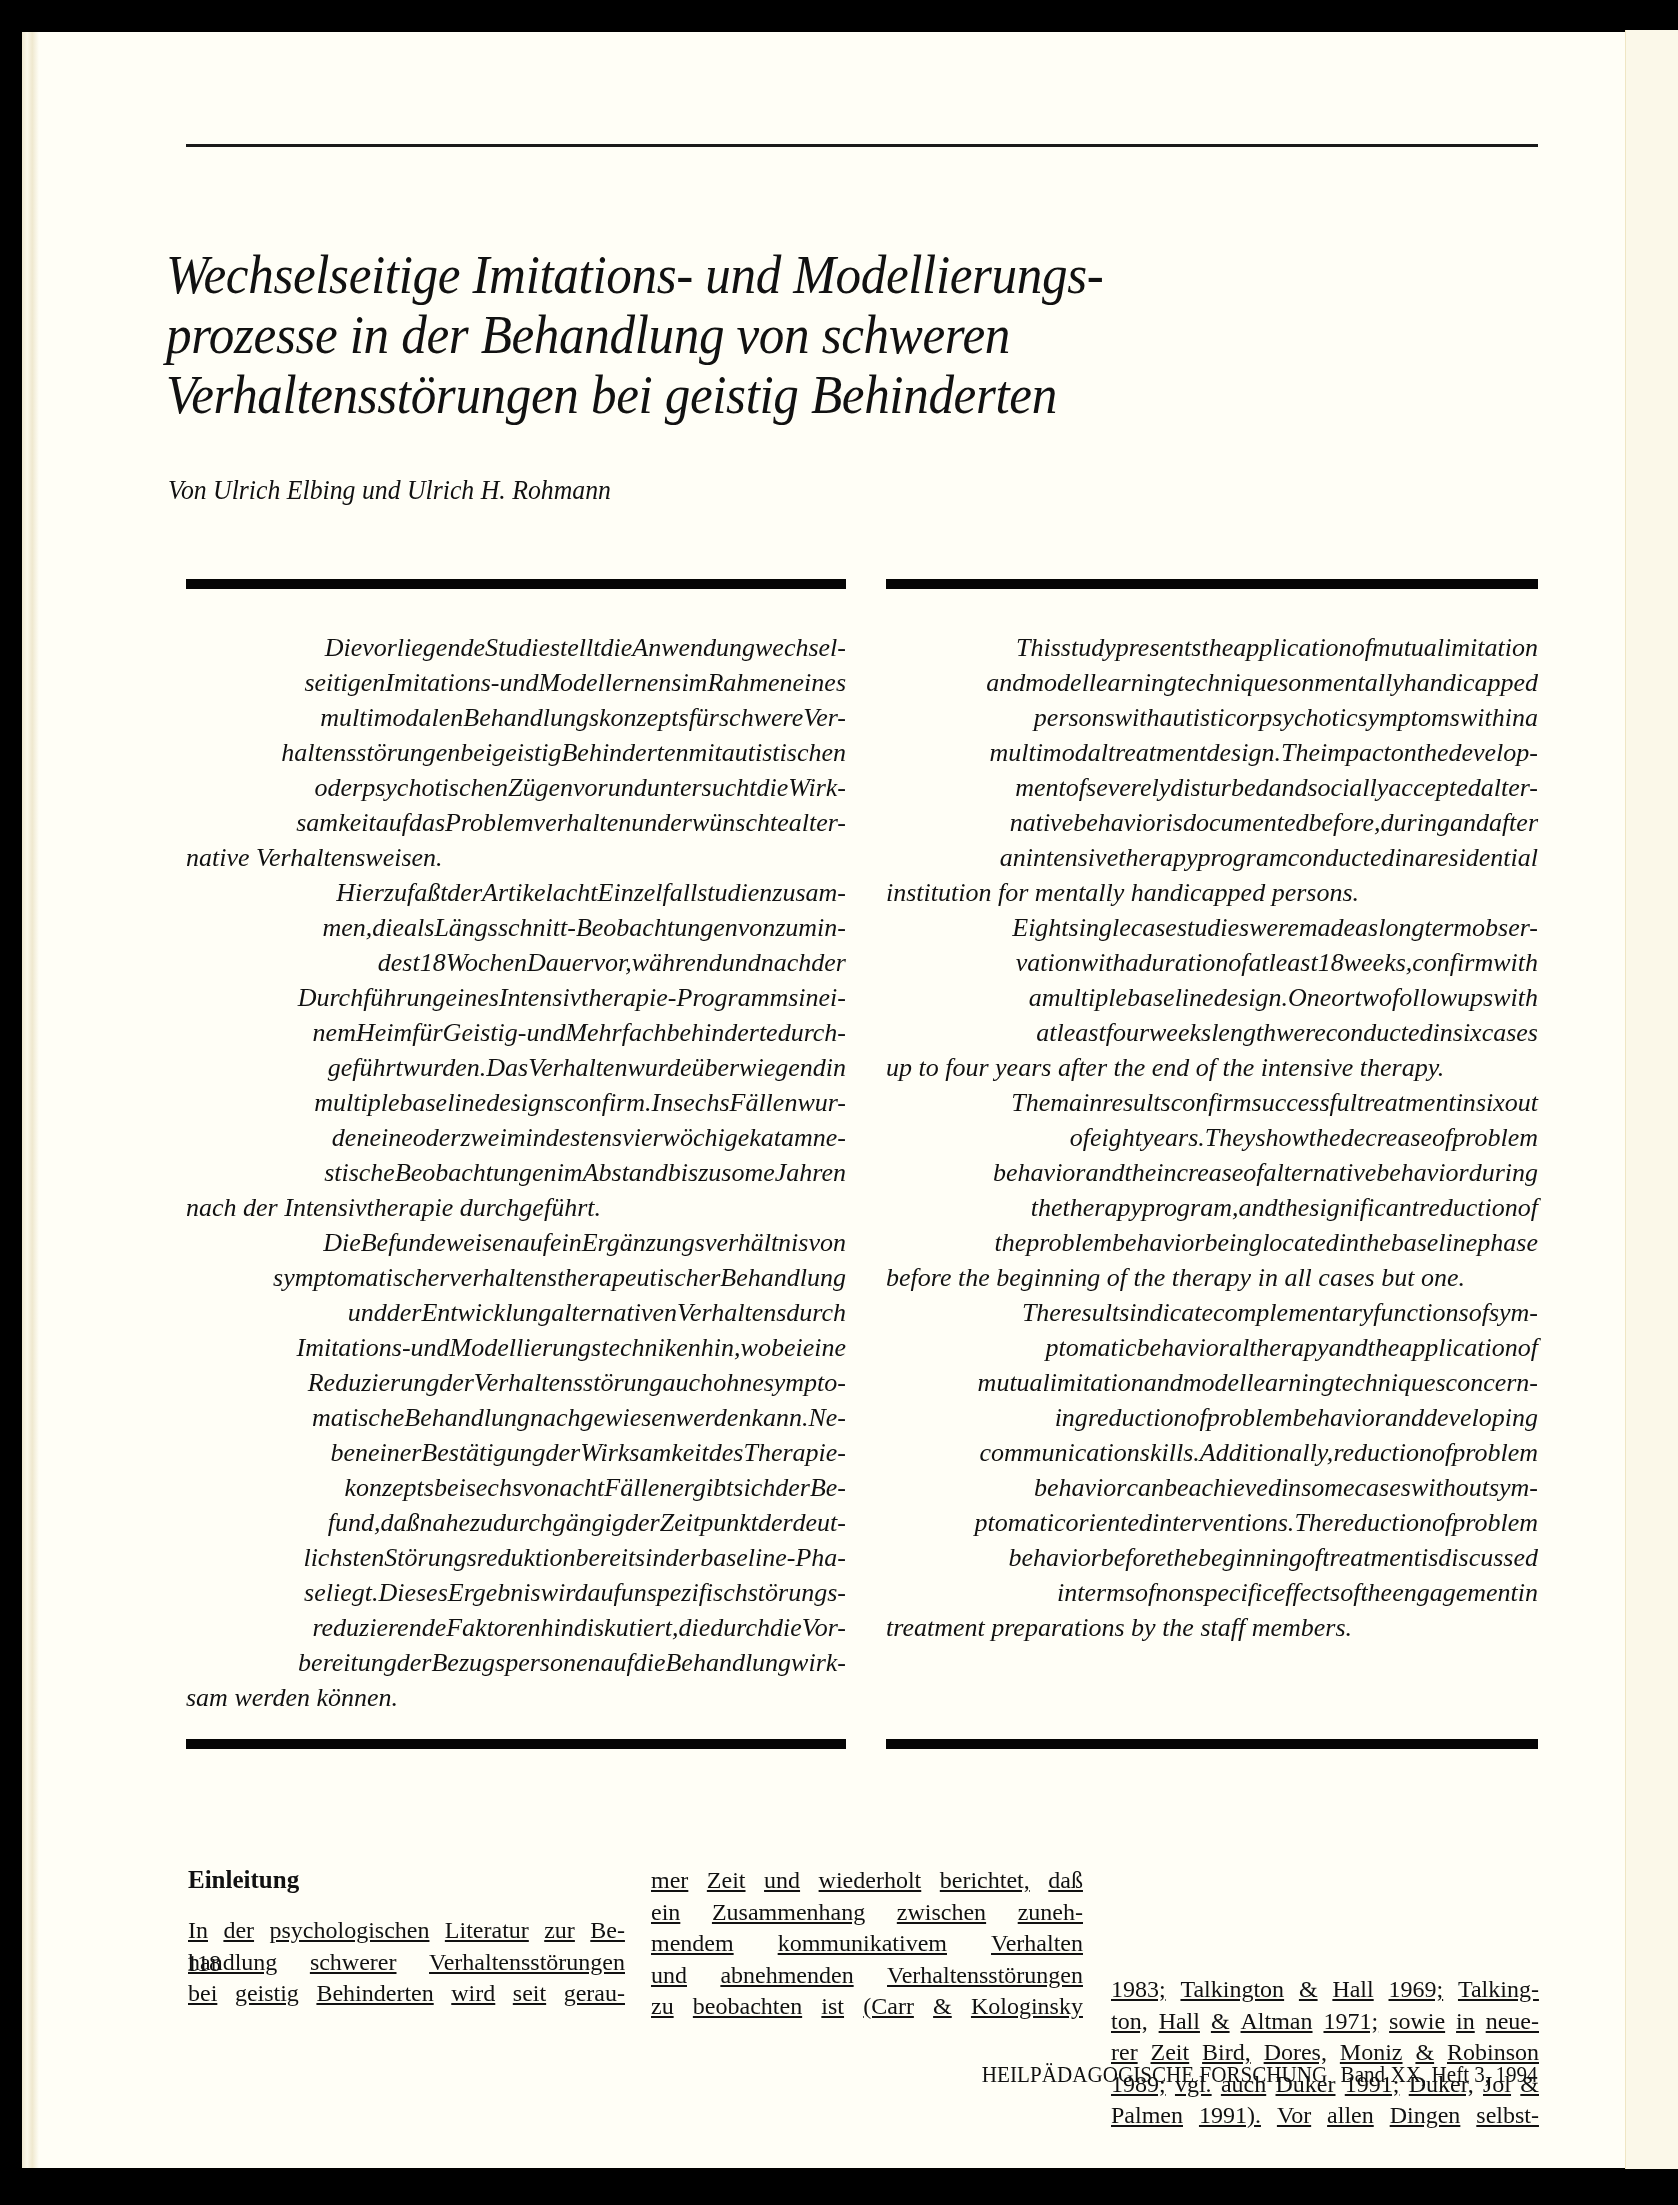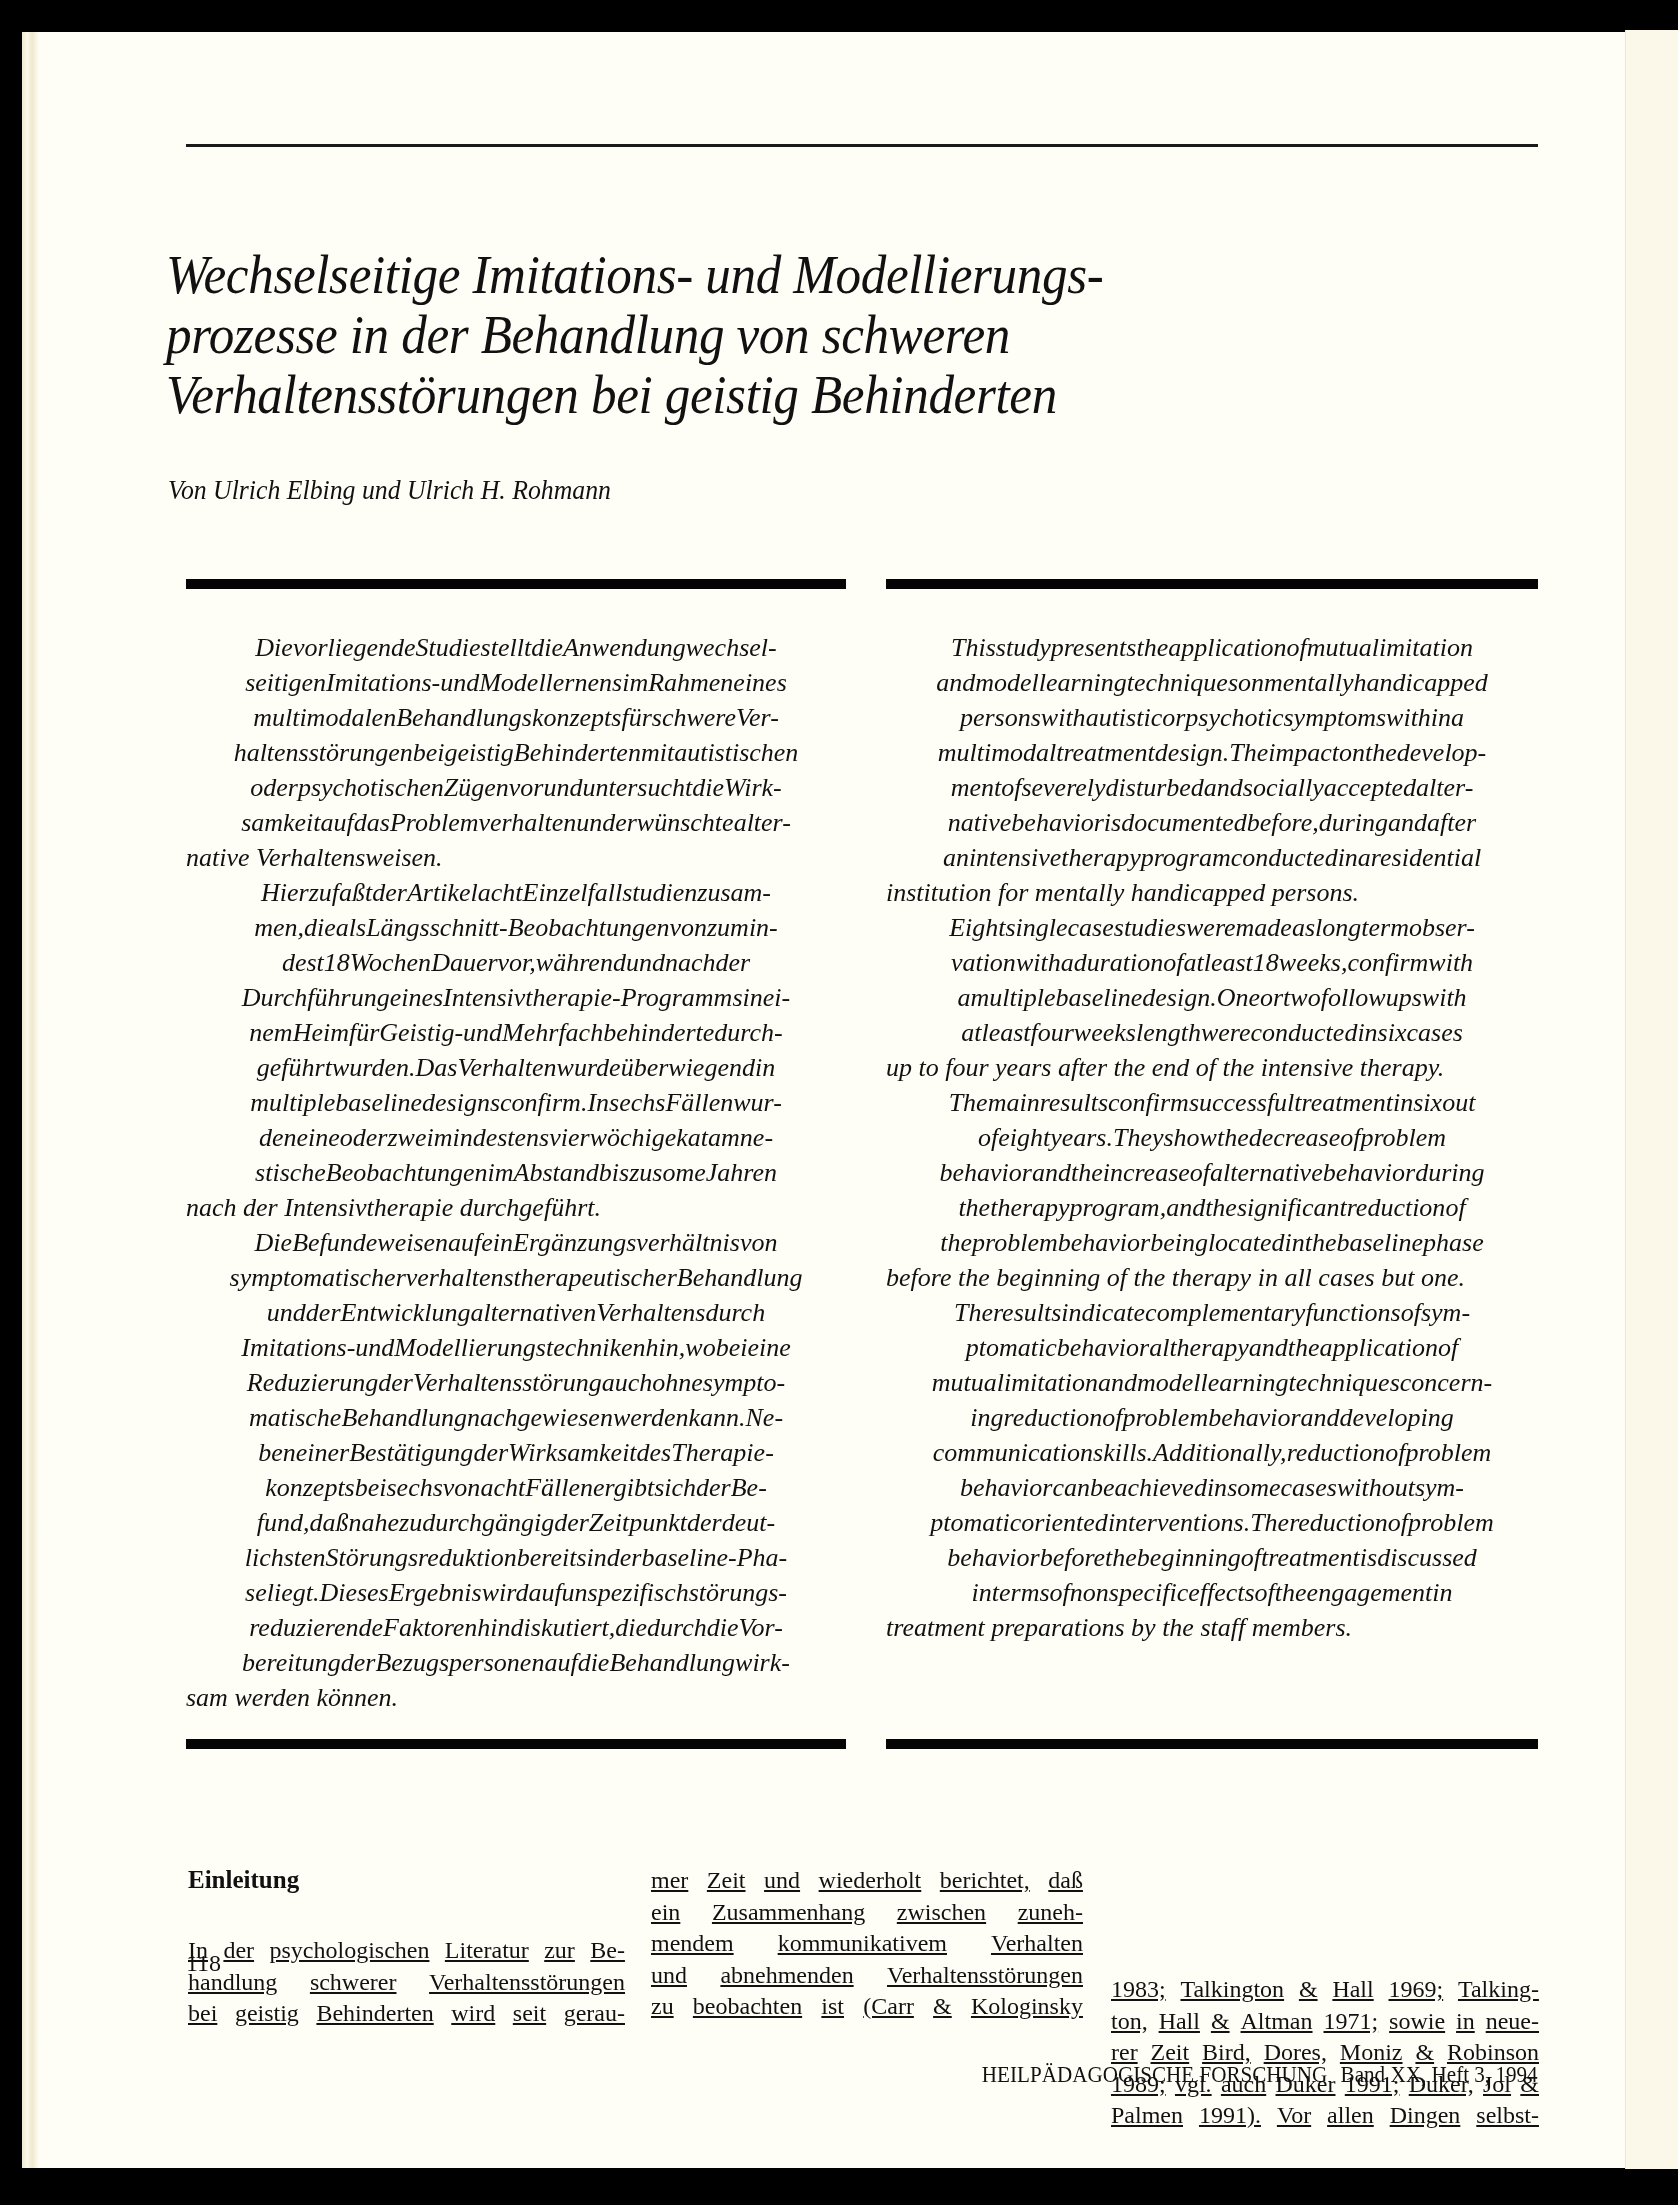--- a/index.html
+++ b/index.html
@@ -16,28 +16,28 @@
            font-size:55px; line-height:60px; letter-spacing:-0.4px; transform:scaleX(0.93); transform-origin:left top; }
   .title div { white-space:nowrap; }
   .byline { position:absolute; left:168px; top:474px; font-style:italic; font-size:28px; transform:scaleX(0.92); transform-origin:left top; white-space:nowrap; }
   .thick-rule { position:absolute; height:10px; background:#050505; }
   .col { position:absolute; font-style:italic; font-size:26px; line-height:35px;
          text-align:justify; }
   .col .ln { display:block; white-space:nowrap; text-align-last:justify; }
   .col .ln.last { text-align-last:left; }
   .col-left { left:186px; top:630px; width:660px; }
   .col-right { left:886px; top:630px; width:652px; }
-  .col .ln { display:flex; justify-content:center; }
+  .col .ln { display:flex; justify-content:flex-end; }
   .col .ln.last { justify-content:flex-start; gap:0.25em; }
   .body-col { position:absolute; font-size:24px; line-height:31.5px; }
   .body-col .ln { display:flex; justify-content:space-between; white-space:nowrap;text-decoration:underline; }
   .b1 { left:188px; top:1865px; width:437px; }
   .b2 { left:651px; top:1865px; width:432px; }
   .b3 { left:1111px; top:1974px; width:428px; }
-  .heading { font-weight:bold; font-size:25px; line-height:30px; margin-bottom:40px; }
+  .heading { font-weight:bold; font-size:25px; line-height:30px; margin-bottom:20px; }
   .footer-page { position:absolute; left:186px; top:1950px; font-size:24px; }
   .footer-journal { position:absolute; right:141px; top:2061px; font-size:24px; white-space:nowrap; transform:scaleX(0.88); transform-origin:right top; }
   .footer-journal span + span { margin-left:15px; }
 </style>
 </head>
 <body>
 
 <div class="page"></div>
 <div class="page-edge-left"></div>
 <div class="next-page"></div>

